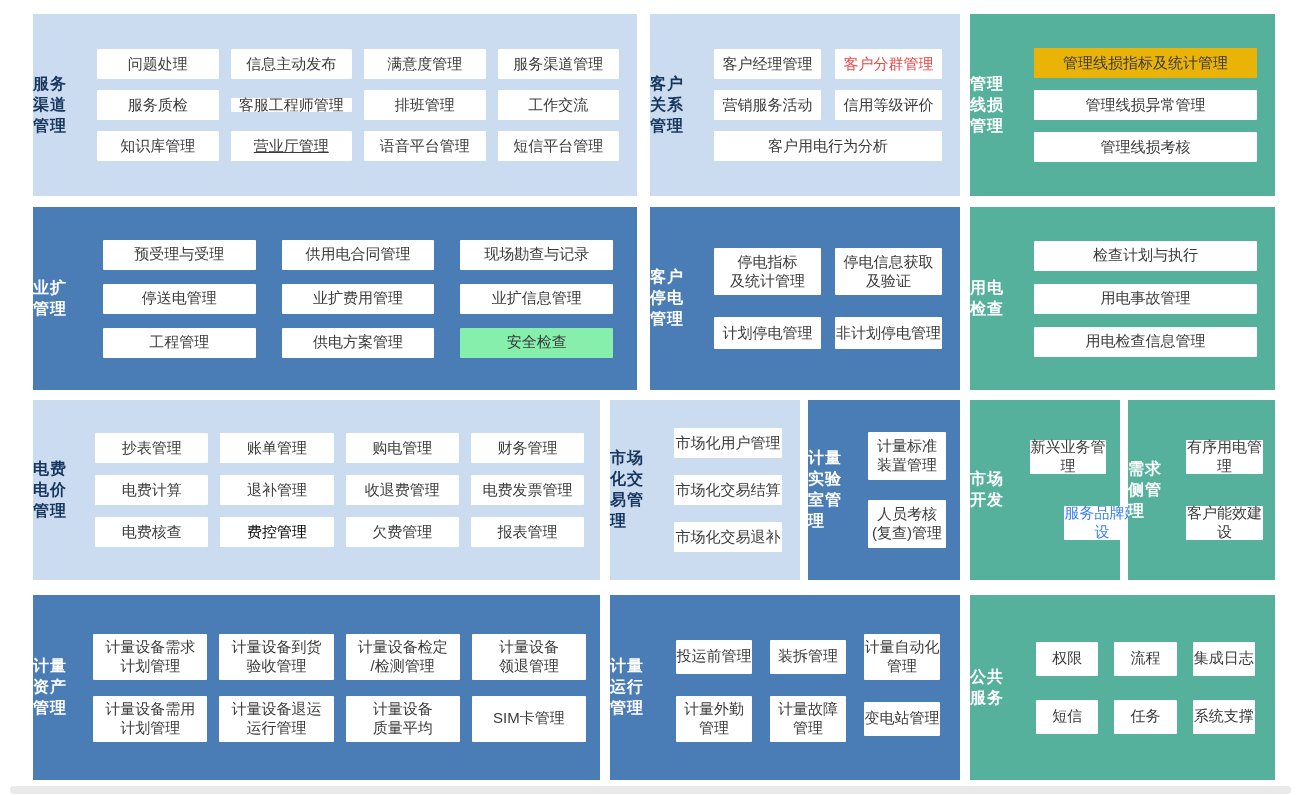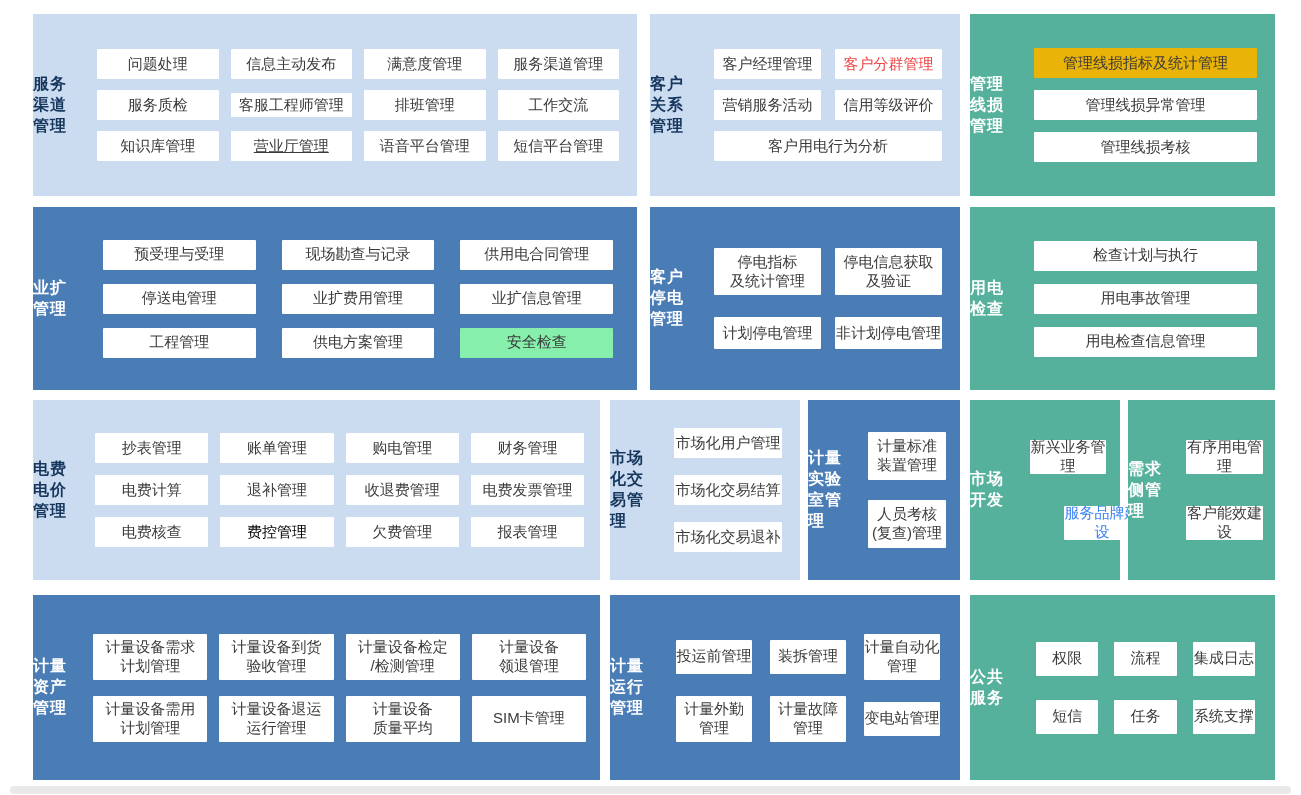--- a/index.html
+++ b/index.html
@@ -61,21 +61,21 @@
 <div id="canvas">
   <div id="bottom-bar"></div>
 <section class="panel" style="left: 33px; top: 14px; width: 604px; height: 182px; background: rgb(203, 220, 241);">
       <div class="panel-title" style="color: rgb(23, 54, 93);">服务渠道管理</div>
       <div class="panel-grid" style="grid-template-columns: repeat(4, 1fr); gap: 11px 12px; padding: 0px 18px;">
         <div class="btn" style="height: 30px; background: rgb(255, 255, 255); color: rgb(59, 59, 59);">问题处理</div>
         <div class="btn" style="height: 30px; background: rgb(255, 255, 255); color: rgb(59, 59, 59);">信息主动发布</div>
         <div class="btn" style="height: 30px; background: rgb(255, 255, 255); color: rgb(59, 59, 59);">满意度管理</div>
         <div class="btn" style="height: 30px; background: rgb(255, 255, 255); color: rgb(59, 59, 59);">服务渠道管理</div>
         <div class="btn" style="height: 30px; background: rgb(255, 255, 255); color: rgb(59, 59, 59);">服务质检</div>
-        <div class="btn" style="height: 24px; background: rgb(255, 255, 255); color: rgb(59, 59, 59);">客服工程师管理</div>
+        <div class="btn" style="height: 14px; background: rgb(255, 255, 255); color: rgb(59, 59, 59);">客服工程师管理</div>
         <div class="btn" style="height: 30px; background: rgb(255, 255, 255); color: rgb(59, 59, 59);">排班管理</div>
         <div class="btn" style="height: 30px; background: rgb(255, 255, 255); color: rgb(59, 59, 59);">工作交流</div>
         <div class="btn" style="height: 30px; background: rgb(255, 255, 255); color: rgb(59, 59, 59);">知识库管理</div>
         <div class="btn" style="height: 30px; background: rgb(255, 255, 255); color: rgb(59, 59, 59); text-decoration: underline;">营业厅管理</div>
         <div class="btn" style="height: 30px; background: rgb(255, 255, 255); color: rgb(59, 59, 59);">语音平台管理</div>
         <div class="btn" style="height: 30px; background: rgb(255, 255, 255); color: rgb(59, 59, 59);">短信平台管理</div>
       </div>
     </section>
     <section class="panel" style="left: 650px; top: 14px; width: 310px; height: 182px; background: rgb(203, 220, 241);">
       <div class="panel-title" style="color: rgb(23, 54, 93);">客户关系管理</div>
@@ -92,22 +92,22 @@
       <div class="panel-grid" style="grid-template-columns: repeat(1, 1fr); gap: 12px 0px; padding: 0px 18px;">
         <div class="btn" style="height: 30px; background: #eab308; color: rgb(59, 59, 59);">管理线损指标及统计管理</div>
         <div class="btn" style="height: 30px; background: rgb(255, 255, 255); color: rgb(59, 59, 59);">管理线损异常管理</div>
         <div class="btn" style="height: 30px; background: rgb(255, 255, 255); color: rgb(59, 59, 59);">管理线损考核</div>
       </div>
     </section>
     <section class="panel" style="left: 33px; top: 207px; width: 604px; height: 183px; background: rgb(74, 124, 182);">
       <div class="panel-title" style="color: rgb(255, 255, 255);">业扩管理</div>
       <div class="panel-grid" style="grid-template-columns: repeat(3, 1fr); gap: 14px 26px; padding: 0px 24px;">
         <div class="btn" style="height: 30px; background: rgb(255, 255, 255); color: rgb(59, 59, 59);">预受理与受理</div>
+        <div class="btn" style="height: 30px; background: rgb(255, 255, 255); color: rgb(59, 59, 59);">供用电合同管理</div>
         <div class="btn" style="height: 30px; background: rgb(255, 255, 255); color: rgb(59, 59, 59);">现场勘查与记录</div>
-        <div class="btn" style="height: 30px; background: rgb(255, 255, 255); color: rgb(59, 59, 59);">供用电合同管理</div>
         <div class="btn" style="height: 30px; background: rgb(255, 255, 255); color: rgb(59, 59, 59);">停送电管理</div>
         <div class="btn" style="height: 30px; background: rgb(255, 255, 255); color: rgb(59, 59, 59);">业扩费用管理</div>
         <div class="btn" style="height: 30px; background: rgb(255, 255, 255); color: rgb(59, 59, 59);">业扩信息管理</div>
         <div class="btn" style="height: 30px; background: rgb(255, 255, 255); color: rgb(59, 59, 59);">工程管理</div>
         <div class="btn" style="height: 30px; background: rgb(255, 255, 255); color: rgb(59, 59, 59);">供电方案管理</div>
         <div class="btn" style="height: 30px; background: #86efac; color: rgb(59, 59, 59);">安全检查</div>
       </div>
     </section>
     <section class="panel" style="left: 650px; top: 207px; width: 310px; height: 183px; background: rgb(74, 124, 182);">
       <div class="panel-title" style="color: rgb(255, 255, 255);">客户停电管理</div>

